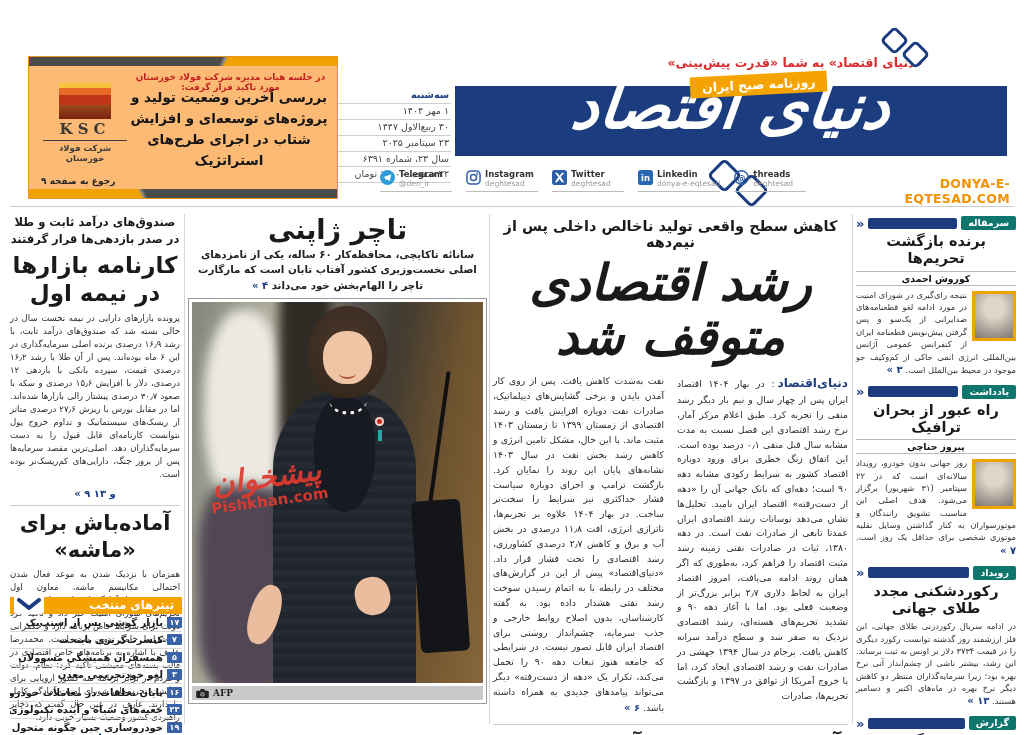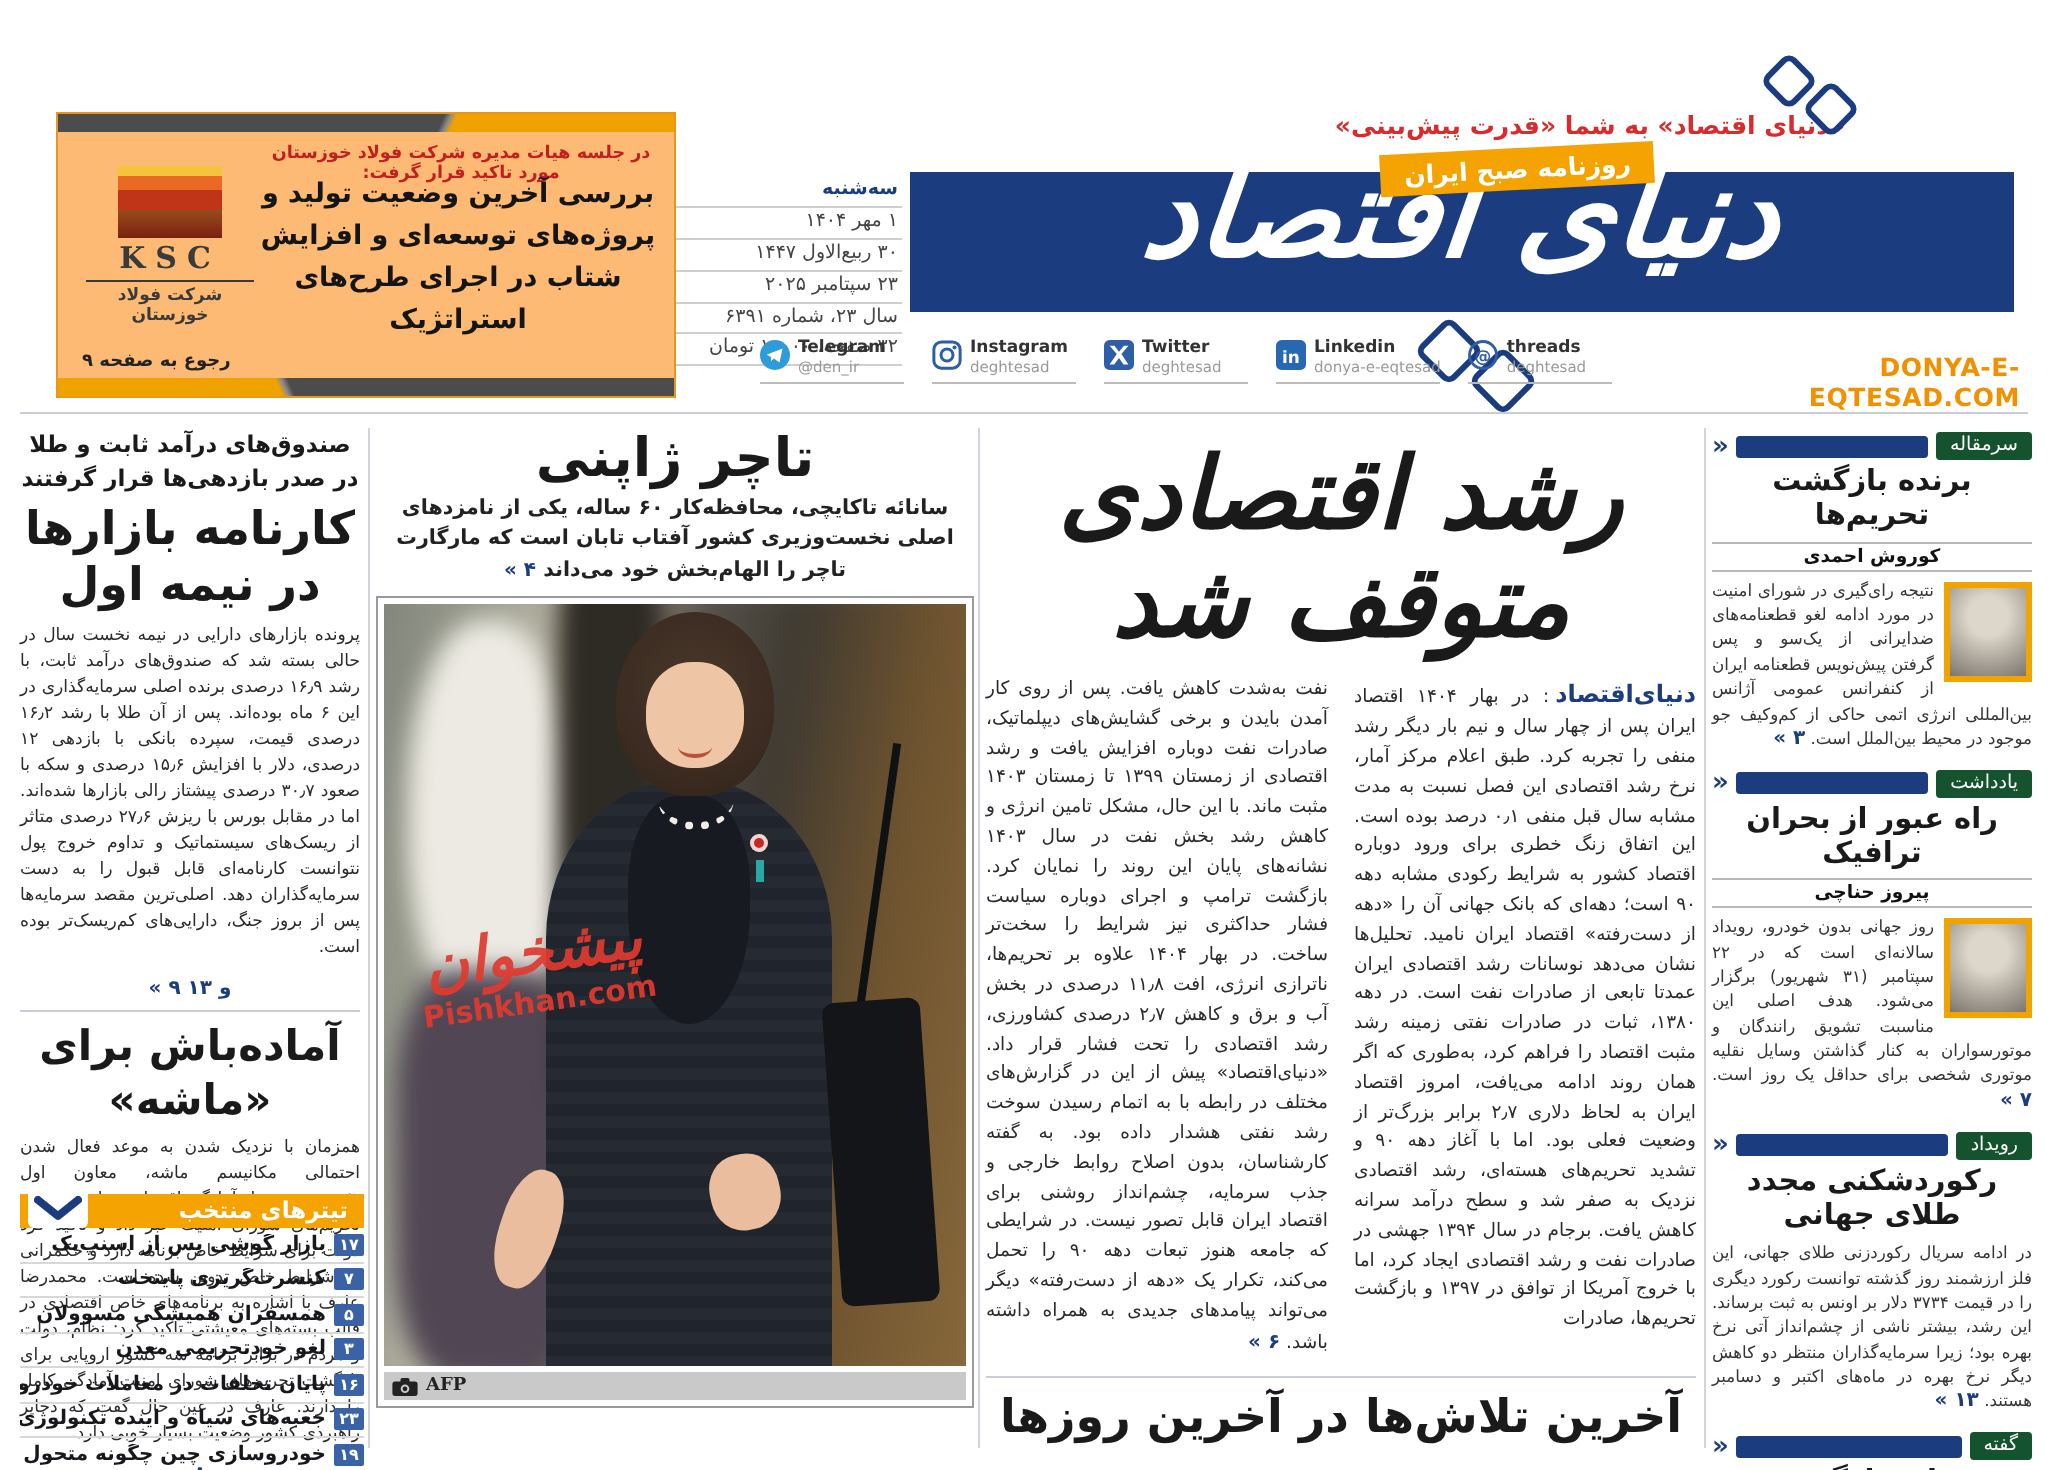--- a/index.html
+++ b/index.html
@@ -110,21 +110,21 @@
   #col-main{left:493px;top:214px;width:355px;}
   #ld-kick{font-size:14.5px;margin-top:4px;}
   #ld-title{font-size:50px;font-weight:900;text-align:center;line-height:1.08;margin:6px 0 10px;letter-spacing:-1px;font-style:italic;}
   .twocol{display:flex;gap:13px;}
   .twocol .bcol{flex:1;font-size:9.25px;line-height:1.6;text-align:justify;color:#2a2a2a;}
   #tk-title{font-size:23px;font-weight:900;text-align:center;margin:7px 0 6px;}
 
   
   #col-side{left:856px;top:216px;width:160px;}
   .sec-head{display:flex;align-items:center;height:14px;margin-bottom:3px;}
-  .sec-label{background:#14532d;color:#fff;font-size:9.5px;font-weight:normal;padding:1px 7px 2px;border-radius:2px;}
+  .sec-label{background:#0f766e;color:#fff;font-size:9.5px;font-weight:bold;padding:1px 7px 2px;border-radius:2px;}
   .sec-bar{flex:1;height:11px;background:#1b3d80;border-radius:2px;margin:0 4px;}
   .chev{color:#1b3d80;font-weight:900;font-size:13px;line-height:1;}
   .chev::before{content:"«";}
   .sec-title{font-size:14.5px;font-weight:900;text-align:center;line-height:1.2;margin:2px 0 3px;}
   .sec-author{border-top:1px solid #b9b9b9;border-bottom:1px solid #b9b9b9;font-size:9.3px;
     font-weight:bold;text-align:center;padding:1px 0;margin-bottom:3px;color:#111;}
   .sec-body{font-size:8.35px;line-height:1.48;text-align:justify;color:#333;}
   .mug{float:right;width:38px;height:44px;border:3px solid #f0a400;margin:2px 0 2px 5px;
     background:radial-gradient(circle at 50% 32%,#ddd6ca 28%,#a39d93 70%,#7c766d 100%);}
 </style>
@@ -299,20 +299,21 @@
             <rect x="4.5" y="0" width="5" height="3" rx="1" fill="#222"></rect>
             <circle cx="7" cy="6" r="2.4" fill="#c9c9c9"></circle>
             <circle cx="7" cy="6" r="1.3" fill="#222"></circle>
           </svg>
         <span class="cr">AFP</span>
       </div>
     </div>
   </div>
 
   <div class="abs" id="col-main">
+    <div class="kick" id="ld-kick">کاهش سطح واقعی تولید ناخالص داخلی پس از نیم‌دهه</div>
     <div id="ld-title">رشد اقتصادی متوقف شد</div>
     <div class="twocol">
       <div class="bcol">
         <span class="script-logo">دنیای‌اقتصاد</span><span>: در بهار ۱۴۰۴ اقتصاد ایران پس از چهار سال و نیم بار دیگر رشد منفی را تجربه کرد. طبق اعلام مرکز آمار، نرخ رشد اقتصادی این فصل نسبت به مدت مشابه سال قبل منفی ۰٫۱ درصد بوده است. این اتفاق زنگ خطری برای ورود دوباره اقتصاد کشور به شرایط رکودی مشابه دهه ۹۰ است؛ دهه‌ای که بانک جهانی آن را «دهه از دست‌رفته» اقتصاد ایران نامید. تحلیل‌ها نشان می‌دهد نوسانات رشد اقتصادی ایران عمدتا تابعی از صادرات نفت است. در دهه ۱۳۸۰، ثبات در صادرات نفتی زمینه رشد مثبت اقتصاد را فراهم کرد، به‌طوری که اگر همان روند ادامه می‌یافت، امروز اقتصاد ایران به لحاظ دلاری ۲٫۷ برابر بزرگ‌تر از وضعیت فعلی بود. اما با آغاز دهه ۹۰ و تشدید تحریم‌های هسته‌ای، رشد اقتصادی نزدیک به صفر شد و سطح درآمد سرانه کاهش یافت. برجام در سال ۱۳۹۴ جهشی در صادرات نفت و رشد اقتصادی ایجاد کرد، اما با خروج آمریکا از توافق در ۱۳۹۷ و بازگشت تحریم‌ها، صادرات</span>
       </div>
       <div class="bcol">
         <span>نفت به‌شدت کاهش یافت. پس از روی کار آمدن بایدن و برخی گشایش‌های دیپلماتیک، صادرات نفت دوباره افزایش یافت و رشد اقتصادی از زمستان ۱۳۹۹ تا زمستان ۱۴۰۳ مثبت ماند. با این حال، مشکل تامین انرژی و کاهش رشد بخش نفت در سال ۱۴۰۳ نشانه‌های پایان این روند را نمایان کرد. بازگشت ترامپ و اجرای دوباره سیاست فشار حداکثری نیز شرایط را سخت‌تر ساخت. در بهار ۱۴۰۴ علاوه بر تحریم‌ها، ناترازی انرژی، افت ۱۱٫۸ درصدی در بخش آب و برق و کاهش ۲٫۷ درصدی کشاورزی، رشد اقتصادی را تحت فشار قرار داد. «دنیای‌اقتصاد» پیش از این در گزارش‌های مختلف در رابطه با به اتمام رسیدن سوخت رشد نفتی هشدار داده بود. به گفته کارشناسان، بدون اصلاح روابط خارجی و جذب سرمایه، چشم‌انداز روشنی برای اقتصاد ایران قابل تصور نیست. در شرایطی که جامعه هنوز تبعات دهه ۹۰ را تحمل می‌کند، تکرار یک «دهه از دست‌رفته» دیگر می‌تواند پیامدهای جدیدی به همراه داشته باشد.</span>
         <span class="pg">« ۶</span>
       </div>
     </div>
@@ -361,21 +362,21 @@
       </div>
       <div class="sec-title">رکوردشکنی مجدد طلای جهانی</div>
       <div class="sec-body">
         <span>در ادامه سریال رکوردزنی طلای جهانی، این فلز ارزشمند روز گذشته توانست رکورد دیگری را در قیمت ۳۷۳۴ دلار بر اونس به ثبت برساند. این رشد، بیشتر ناشی از چشم‌انداز آتی نرخ بهره بود؛ زیرا سرمایه‌گذاران منتظر دو کاهش دیگر نرخ بهره در ماه‌های اکتبر و دسامبر هستند.</span>
         <span class="pg">« ۱۳</span>
       </div>
     </div>
 
     <div style="margin-top:7px;">
       <div class="sec-head">
-        <span class="sec-label">گفته</span>
+        <span class="sec-label">گزارش</span>
         <span class="sec-bar"></span>
         <span class="chev"></span>
       </div>
       <div class="sec-title">موانع بازگشت هنرمندان خارجی</div>
 
     </div>
 
   </div>
 
 </div>

